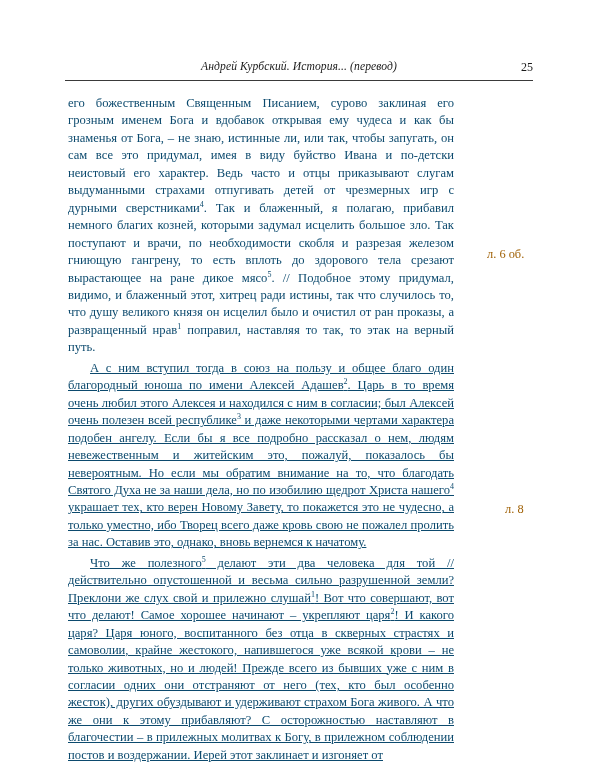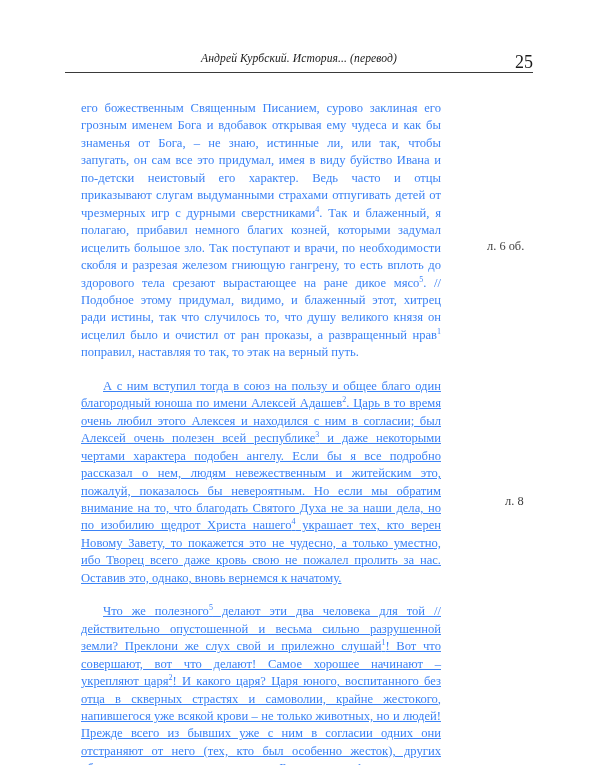--- a/index.html
+++ b/index.html
@@ -11,21 +11,21 @@
     width: 600px;
     height: 765px;
     position: relative;
     font-family: "Liberation Serif", "DejaVu Serif", serif;
     color: #000000;
     overflow: hidden;
   }
   .page {
     position: absolute;
     left: 0;
-    top: 0;
+    top: 8px;
     width: 600px;
     height: 547px;
     background: #ffffff;
   }
 
   
   .running-head {
     position: absolute;
     left: 65px;
     top: 52px;
@@ -41,64 +41,64 @@
     font-style: italic;
     font-size: 11.6px;
     letter-spacing: 0.1px;
     color: #1a1a1a;
     white-space: nowrap;
   }
   .running-head-folio {
     position: absolute;
     right: 0;
     top: 0;
-    font-size: 18px;
+    font-size: 12px;
     color: #1a1a1a;
   }
   .head-rule {
     position: absolute;
     left: 65px;
     top: 72px;
     width: 468px;
     height: 1px;
     background: #3a3a3a;
   }
 
   
   .text-column {
     position: absolute;
     left: 65px;
     top: 84px;
     width: 392px;
   }
   p.para {
-    margin: 16px;
+    margin: 3px;
     padding: 0;
     font-size: 12.6px;
     line-height: 17.45px;
     text-align: justify;
     text-justify: inter-word;
-    color: #3b82f6;
+    color: #0c4a6e;
     hyphens: manual;
   }
   p.indent {
     text-indent: 22px;
     text-decoration: underline;
   }
   sup {
     font-size: 8px;
     line-height: 0;
     vertical-align: super;
   }
 
   
   .margin-note {
     position: absolute;
     font-size: 12.4px;
-    color: #404040;
+    color: #a16207;
     white-space: nowrap;
   }
   #margin-note-0 { left: 487px; top: 239px; }
   #margin-note-1 { left: 505px; top: 494px; }
 </style>
 </head>
 <body>
 
 <div class="page">
 

